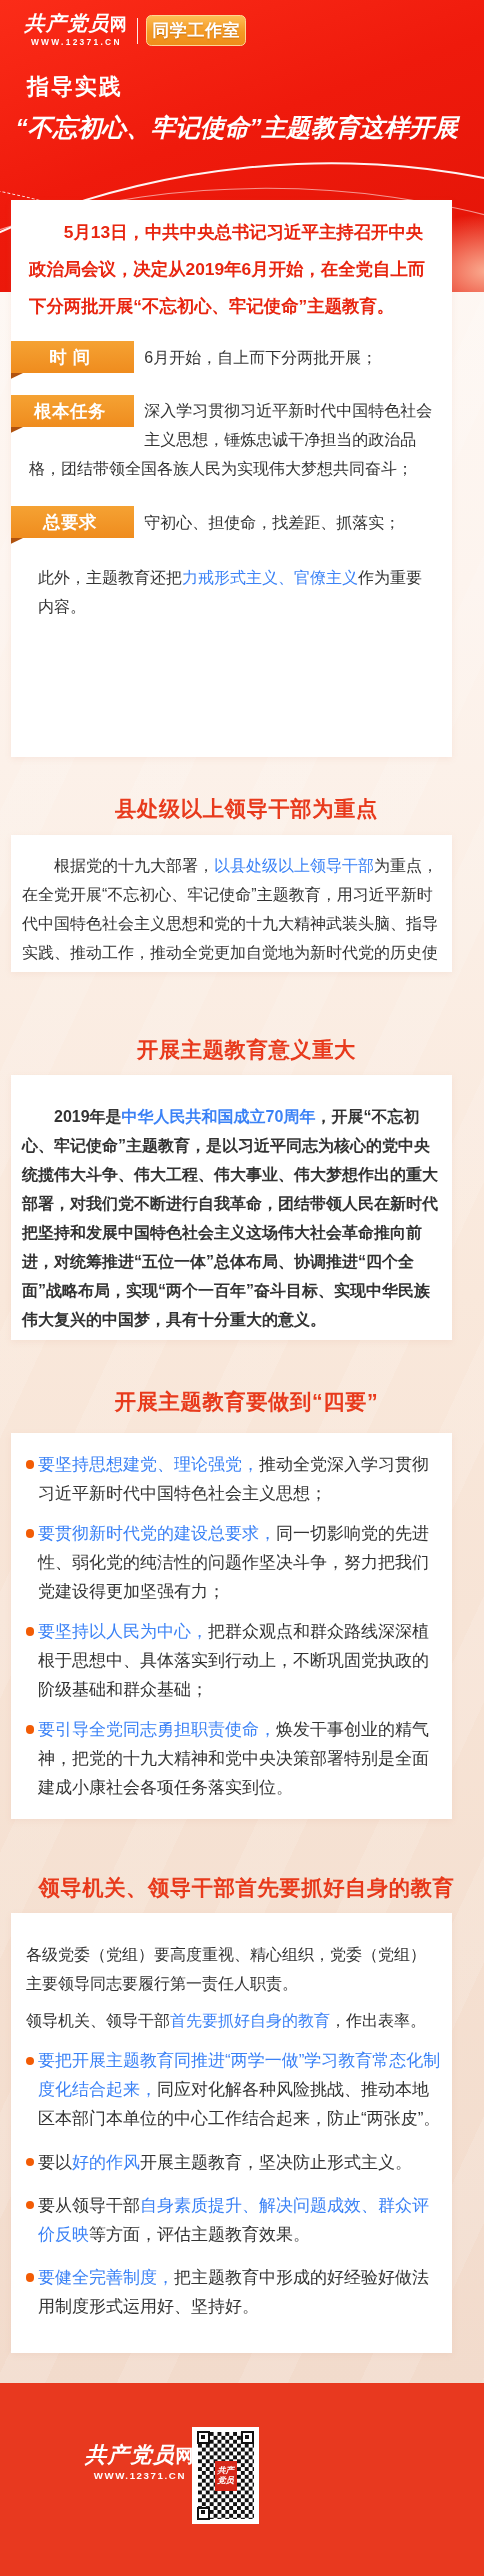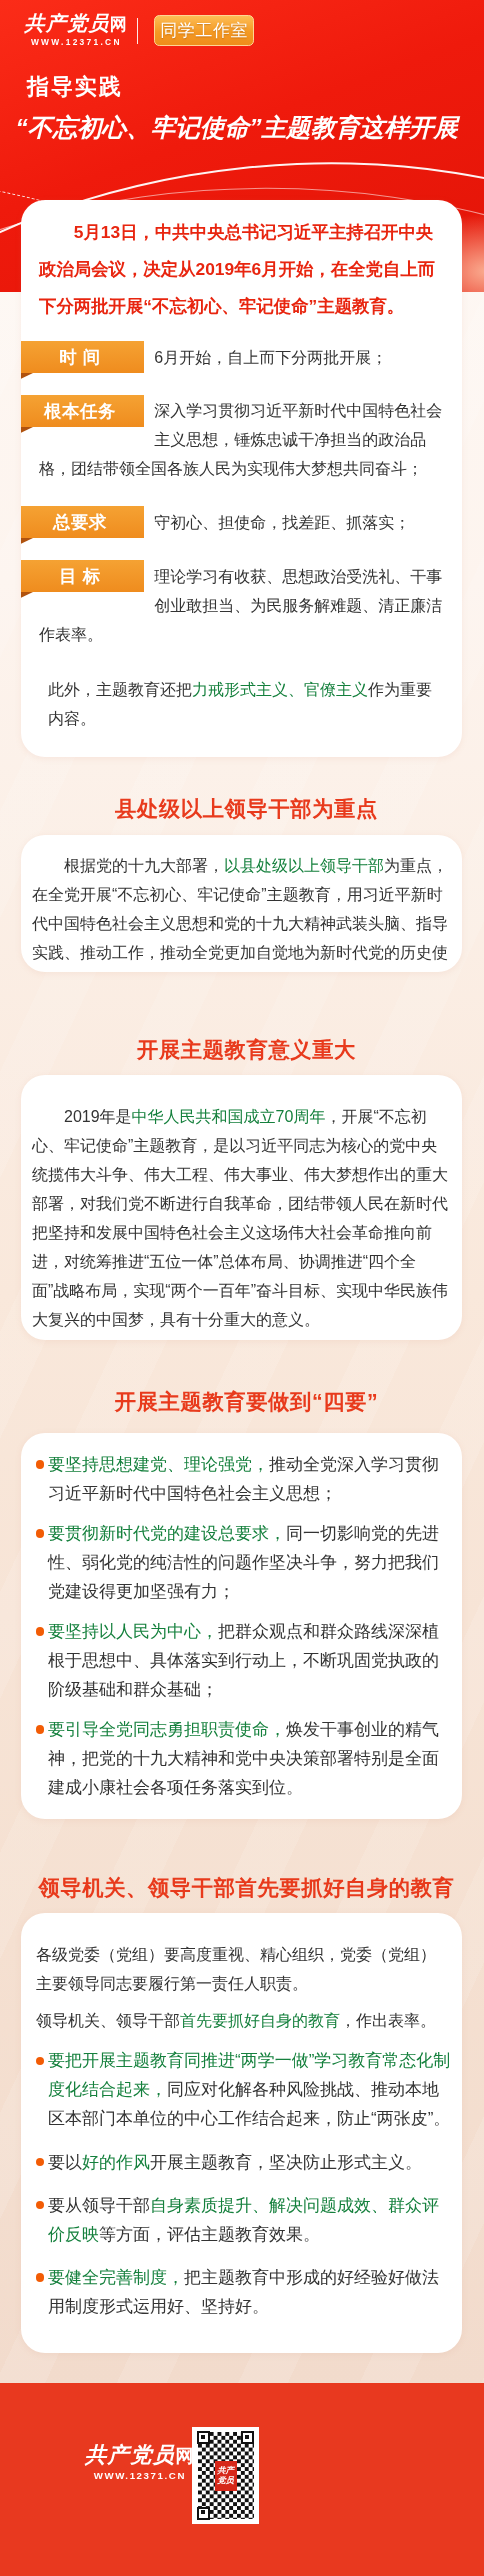--- a/index.html
+++ b/index.html
@@ -20,43 +20,43 @@
   .arc3{width:1293px;height:905px;left:-349px;top:189px;border:1.9px solid rgba(255,255,255,.55);transform:rotate(4deg);}
   .shine{position:absolute;right:-13px;top:213px;width:103px;height:97px;
         background:radial-gradient(ellipse at 90% 60%,rgba(255,200,170,.85),rgba(255,200,170,0) 70%);}
   .brand{position:absolute;left:24.6px;top:14.2px;display:flex;align-items:center;}
   .logo-script{color:#fff;font-family:"DejaVu Serif","Liberation Serif",serif;font-style:italic;font-weight:bold;font-size:20px;letter-spacing:1.3px;line-height:19.4px;}
   .logo-wang{color:#fff;font-size:17px;font-weight:bold;font-style:normal;font-family:"Liberation Sans",sans-serif;}
   .logo-url{color:#fff;font-size:8.4px;font-weight:bold;letter-spacing:2.3px;margin-top:2.6px;text-align:center;}
   .brand-divider{width:1.3px;height:26px;background:rgba(255,255,255,.9);margin:0 7.8px 0 9px;}
   .badge{width:98px;height:29px;border-radius:5.2px;border:0.6px solid #ffd695;
         background:linear-gradient(180deg,#fdbd55 0%,#f49a24 55%,#ef8d1b 100%);
-        color:#fff;font-size:17px;font-weight:normal;display:flex;align-items:center;justify-content:center;
-        text-shadow:0 0.6px 1.3px rgba(160,80,0,.5);letter-spacing:0.6px;margin-left:8px;}
+        color:#fff;font-size:17px;font-weight:bold;display:flex;align-items:center;justify-content:center;
+        text-shadow:0 0.6px 1.3px rgba(160,80,0,.5);letter-spacing:0.6px;}
   .kicker{position:absolute;left:27px;top:72px;color:#fff;font-size:22px;font-weight:bold;letter-spacing:1.9px;margin:0;}
   .main-title{position:absolute;left:15.5px;top:111px;width:459px;color:#fff;font-size:24.6px;font-weight:bold;letter-spacing:0px;margin:0;white-space:nowrap;font-style:italic;}
 
   
-  .card{position:absolute;left:21px;width:441px;background:#ffffff;z-index:2;overflow:hidden;
-        box-shadow:0 1.9px 6.5px rgba(205,130,95,.10);border-radius:24px;}
+  .card{position:absolute;left:11px;width:441px;background:#ffffff;z-index:2;overflow:hidden;
+        box-shadow:0 1.9px 6.5px rgba(205,130,95,.10);}
   #card-intro{top:200px;height:557px;padding:14.2px 17px 0 18px;box-sizing:border-box;}
   .lead{margin:0;font-size:17.4px;line-height:37px;font-weight:bold;color:#e8250f;text-indent:2em;}
   .info-row{margin-top:23px;}
   .info-row.first{margin-top:15.5px;}
   .ribbon{float:left;clear:left;position:relative;width:128px;height:32px;margin:0 10.3px 6.5px -23px;
         background:linear-gradient(180deg,#f5a233 0%,#ef8c1e 100%);
         color:#fff;font-size:17.4px;font-weight:bold;text-align:center;line-height:32px;letter-spacing:0.6px;}
   .ribbon::after{content:"";position:absolute;left:0;top:32px;width:0;height:0;
         border-top:8.4px solid #b0520e;border-right:17px solid transparent;}
   .row-text{margin:0;padding-top:1.9px;font-size:16px;line-height:29px;color:#333;}
   .note{clear:both;margin:26px 0 0 9px;font-size:16px;line-height:29px;color:#333;}
-  .red{color:#15803d;}
+  .red{color:#3b82f6;}
 
   #card-s1{top:835px;height:137px;padding:15.5px 10.3px 0 11px;box-sizing:border-box;}
-  #card-s2{top:1075px;height:265px;padding:27px 10.3px 0 11px;box-sizing:border-box;}
+  #card-s2{top:1075px;height:265px;padding:27px 10.3px 0 11px;box-sizing:border-box;font-weight:bold;}
   .body-p{margin:0;font-size:16px;line-height:29px;color:#333;text-indent:2em;}
 
   #card-s3{top:1433px;height:386px;padding:17px 0 0 0;box-sizing:border-box;}
   #card-s4{top:1913px;height:440px;padding:27px 0 0 0;box-sizing:border-box;}
   .plain-p{margin:0 13px 7.8px 15px;font-size:16px;line-height:29px;color:#333;}
   ul.bullets{margin:0;padding:0 11.6px 0 16px;list-style:none;}
   ul.bullets.gap-top{margin-top:11.6px;}
   ul.bullets li{position:relative;padding-left:11px;margin-bottom:11px;font-size:17px;line-height:29px;color:#333;}
   #card-s4 ul.bullets li{margin-bottom:14.2px;}
   ul.bullets li::before{content:"";position:absolute;left:-1.3px;top:10.3px;width:8.4px;height:8.4px;border-radius:50%;background:#f25c05;}
@@ -117,24 +117,20 @@
       <p class="row-text">6月开始，自上而下分两批开展；</p>
     </div>
     <div class="info-row">
       <div class="ribbon">根本任务</div>
       <p class="row-text">深入学习贯彻习近平新时代中国特色社会主义思想，锤炼忠诚干净担当的政治品格，团结带领全国各族人民为实现伟大梦想共同奋斗；</p>
     </div>
     <div class="info-row">
       <div class="ribbon">总要求</div>
       <p class="row-text">守初心、担使命，找差距、抓落实；</p>
     </div>
-    <div class="info-row">
-      <div class="ribbon">目 标</div>
-      <p class="row-text">理论学习有收获、思想政治受洗礼、干事创业敢担当、为民服务解难题、清正廉洁作表率。</p>
-    </div>
 
     <p class="note"><span>此外，主题教育还把</span><span class="red">力戒形式主义、官僚主义</span><span>作为重要内容。</span></p>
   </div>
 
   <h2 class="sec-h" id="h1">县处级以上领导干部为重点</h2>
   <div class="card" id="card-s1">
     <p class="body-p"><span>根据党的十九大部署，</span><span class="red">以县处级以上领导干部</span><span>为重点，在全党开展“不忘初心、牢记使命”主题教育，用习近平新时代中国特色社会主义思想和党的十九大精神武装头脑、指导实践、推动工作，推动全党更加自觉地为新时代党的历史使命而努力奋斗。</span></p>
   </div>
 
   <h2 class="sec-h" id="h2">开展主题教育意义重大</h2>

